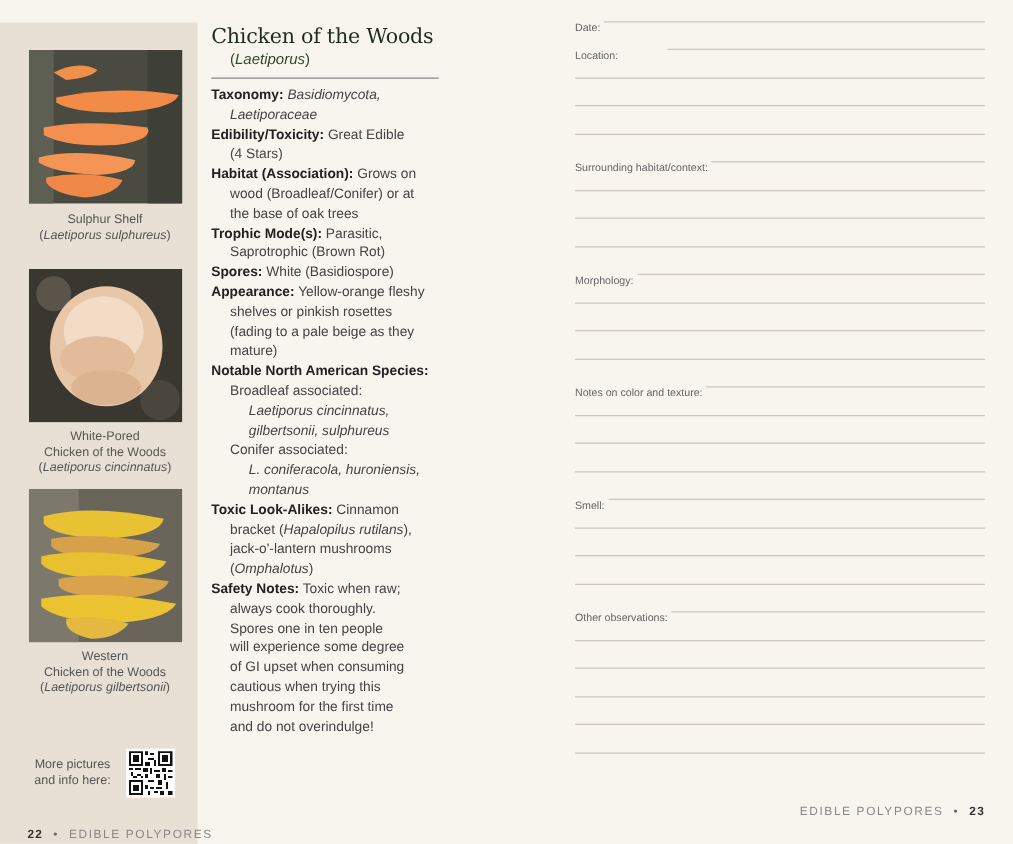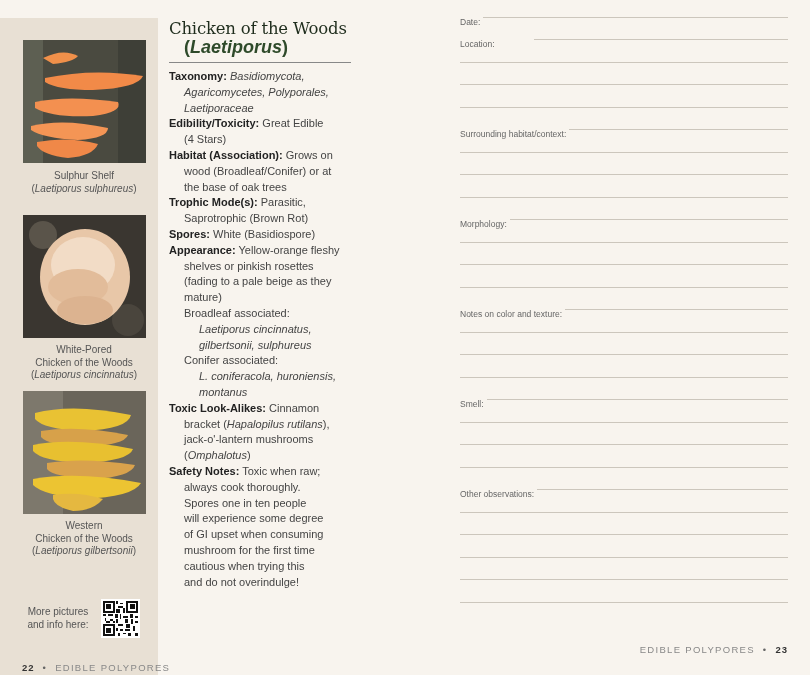--- a/index.html
+++ b/index.html
@@ -16,21 +16,21 @@
   .qr { position: absolute; left: 101px; top: 581px; width: 39px; height: 39px; background: #fff; padding: 2px; }
   .qr svg { display: block; width: 35px; height: 35px; }
 
   .footer-left { position: absolute; left: 22px; top: 644px; font-size: 9.5px; letter-spacing: 1.3px; color: #888; white-space: nowrap; }
   .footer-left .num { color: #333; font-weight: bold; letter-spacing: 1px; }
   .footer-right { position: absolute; right: 22px; top: 644px; font-size: 9.5px; letter-spacing: 1.3px; color: #888; white-space: nowrap; }
   .footer-right .num { color: #333; font-weight: bold; letter-spacing: 1px; }
 
   .entry { position: absolute; left: 169px; top: 18px; width: 182px; }
   .title { font-family: "DejaVu Serif", serif; font-size: 16.5px; color: #1f2d1d; line-height: 21px; white-space: nowrap; letter-spacing: -0.2px; }
-  .subtitle { font-size: 18px; color: #2e4a2a; padding-left: 15px; line-height: 16px; font-style: normal; font-weight: bold; }
+  .subtitle { font-size: 12px; color: #2e4a2a; padding-left: 15px; line-height: 16px; font-style: normal; }
   .subtitle i { font-style: italic; }
   .rule { height: 1px; background: #888; margin: 7px 0 6px 0; }
   .field { font-size: 11px; line-height: 15.8px; color: #444; }
   .field .lbl { font-weight: bold; color: #222; }
   .field .cont { padding-left: 15px; }
   .field .cont2 { padding-left: 30px; font-style: italic; }
   .field i { font-style: italic; }
 
   .notes { position: absolute; left: 460px; top: 0; width: 328px; }
   .line-row { position: absolute; left: 0; width: 328px; height: 14px; display: flex; }
@@ -152,21 +152,20 @@
   </div>
 </div>
 
 <div class="entry">
   <div class="title">Chicken of the Woods</div>
   <div class="subtitle">(<i>Laetiporus</i>)</div>
   <div class="rule"></div>
 
   <div class="field">
     <div><span class="lbl">Taxonomy:</span> <i>Basidiomycota,</i></div>
-    <div class="cont"><i>Agaricomycetes, Polyporales,</i></div>
     <div class="cont"><i>Laetiporaceae</i></div>
   </div>
   <div class="field">
     <div><span class="lbl">Edibility/Toxicity:</span> <span>Great Edible</span></div>
     <div class="cont">(4 Stars)</div>
   </div>
   <div class="field">
     <div><span class="lbl">Habitat (Association):</span> <span>Grows on</span></div>
     <div class="cont">wood (Broadleaf/Conifer) or at</div>
     <div class="cont">the base of oak trees</div>
@@ -178,41 +177,42 @@
   <div class="field">
     <div><span class="lbl">Spores:</span> <span>White (Basidiospore)</span></div>
   </div>
   <div class="field">
     <div><span class="lbl">Appearance:</span> <span>Yellow-orange fleshy</span></div>
     <div class="cont">shelves or pinkish rosettes</div>
     <div class="cont">(fading to a pale beige as they</div>
     <div class="cont">mature)</div>
   </div>
   <div class="field">
+    <div><span class="lbl">Notable North American Species:</span></div>
     <div class="cont">Broadleaf associated:</div>
     <div class="cont2">Laetiporus cincinnatus,</div>
     <div class="cont2">gilbertsonii, sulphureus</div>
     <div class="cont">Conifer associated:</div>
     <div class="cont2">L. coniferacola, huroniensis,</div>
     <div class="cont2">montanus</div>
   </div>
   <div class="field">
     <div><span class="lbl">Toxic Look-Alikes:</span> <span>Cinnamon</span></div>
     <div class="cont"><span>bracket (</span><i>Hapalopilus rutilans</i><span>),</span></div>
     <div class="cont">jack-o'-lantern mushrooms</div>
     <div class="cont"><span>(</span><i>Omphalotus</i><span>)</span></div>
   </div>
   <div class="field">
     <div><span class="lbl">Safety Notes:</span> <span>Toxic when raw;</span></div>
     <div class="cont">always cook thoroughly.</div>
     <div class="cont">Spores one in ten people</div>
     <div class="cont">will experience some degree</div>
     <div class="cont">of GI upset when consuming</div>
+    <div class="cont">cautious when trying this</div>
     <div class="cont">mushroom for the first time</div>
-    <div class="cont">cautious when trying this</div>
     <div class="cont">and do not overindulge!</div>
   </div>
 </div>
 
 <div class="notes">
   <div class="line-row" style="top:17px;">
       <span class="lbl">Date:</span>
       <span class="ln"></span>
     </div>
   <div class="line-row" style="top:39px;gap:36px;">

